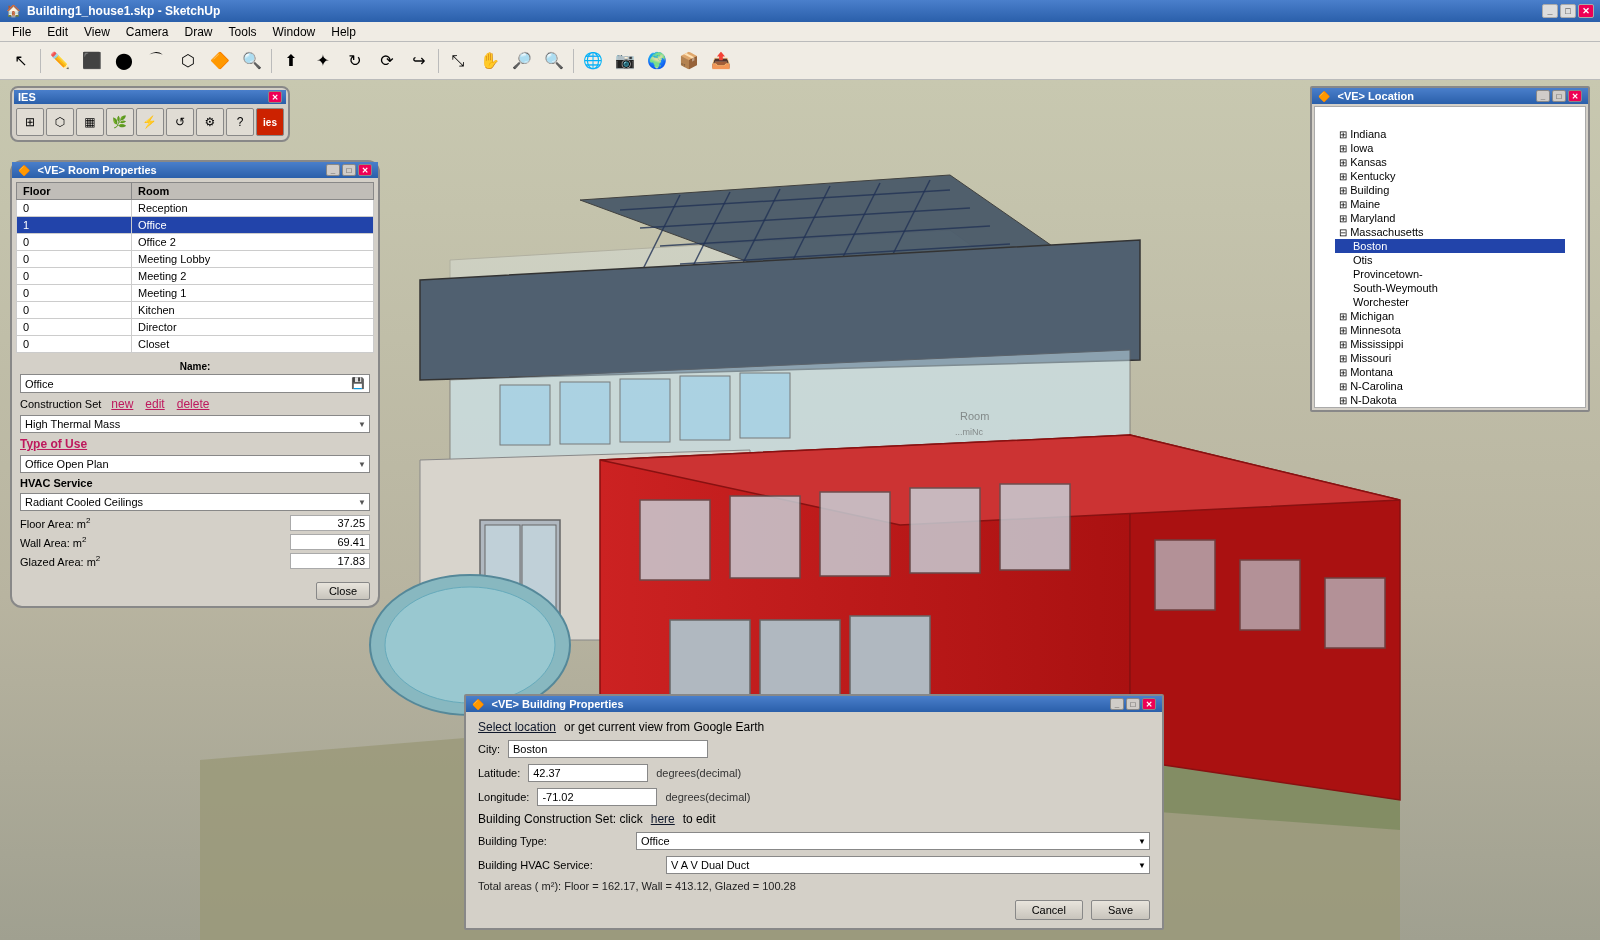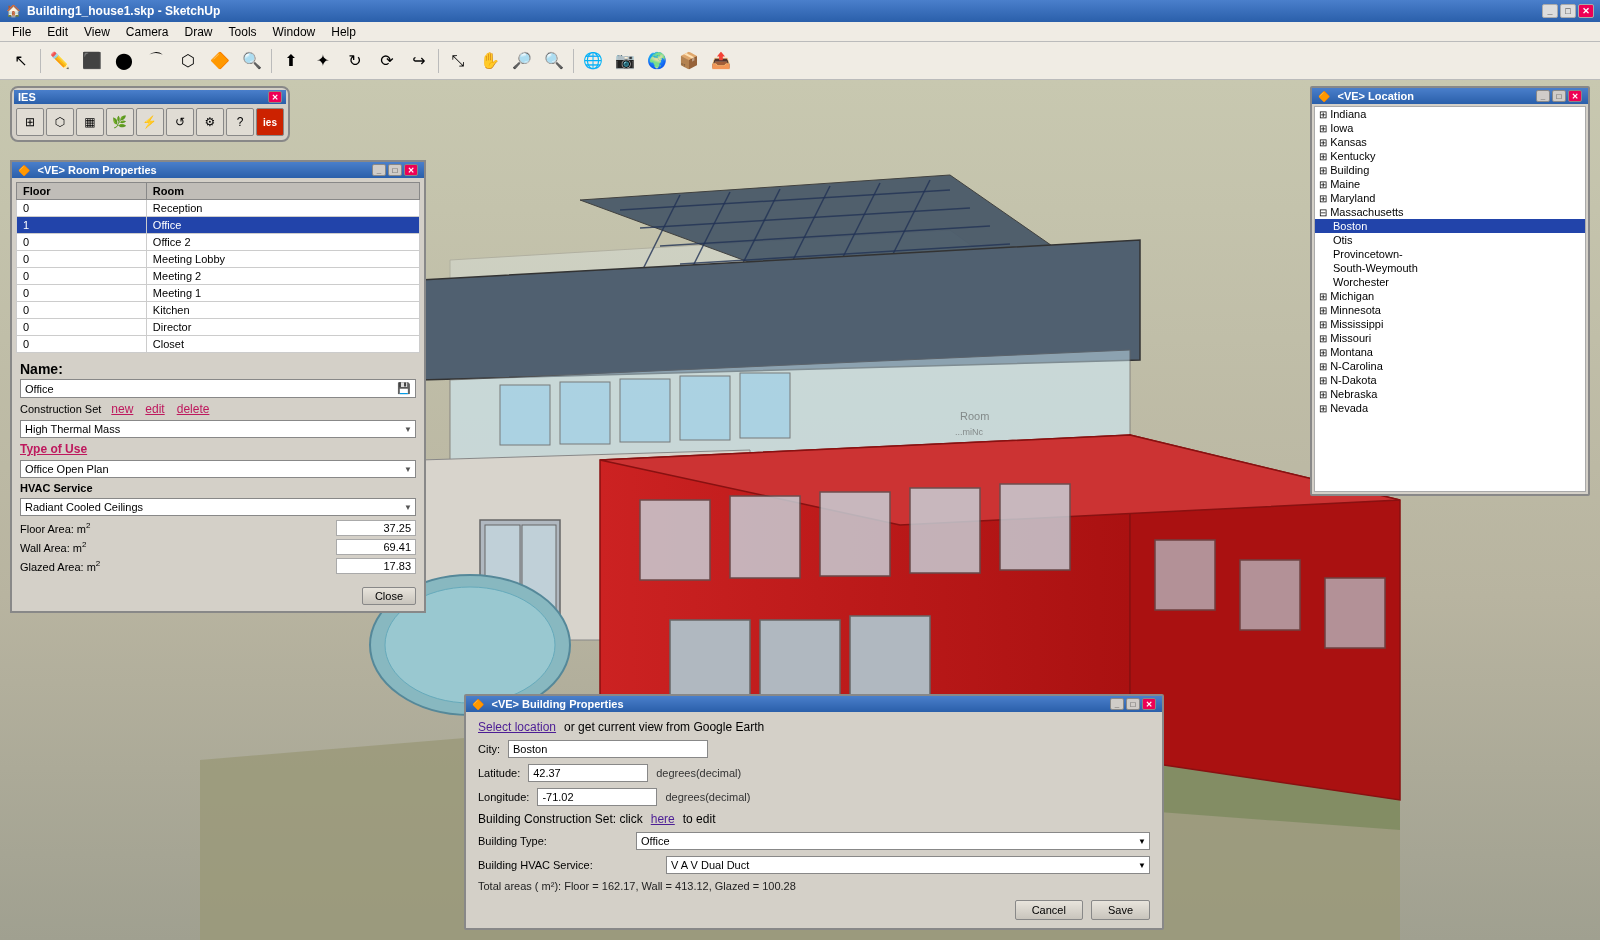--- a/index.html
+++ b/index.html
@@ -127,24 +127,24 @@
       display: flex; align-items: center; justify-content: center;
       font-size: 12px;
       border-radius: 2px;
     }
     .ies-btn.ies-red { background: #cc2200; color: white; font-weight: bold; font-size: 10px; }
 
     
     #room-props {
       position: absolute;
       top: 80px; left: 10px;
-      width: 416px;
+      width: 370px;
       background: #d4d0c8;
       border: 2px solid #888;
-      border-radius: 0;
+      border-radius: 12px;
     }
     #room-props-title {
       background: linear-gradient(to bottom, #4a7fcb, #2a5faa);
       color: white;
       font-size: 11px;
       font-weight: bold;
       padding: 2px 6px;
       display: flex;
       align-items: center;
       justify-content: space-between;
@@ -182,23 +182,24 @@
       background: white;
     }
     .room-row-selected td { background: #2244aa; color: white; }
     .room-row-selected td { background: #2244aa !important; color: white !important; }
 
     
     .props-section {
       padding: 6px 8px;
     }
     .props-label {
-      font-size: 14px;
+      font-size: 10px;
       font-weight: bold;
       margin-bottom: 2px;
+      text-align: center;
     }
     .props-input {
       width: 100%;
       border: 1px solid #888;
       background: white;
       padding: 2px 4px;
       font-size: 11px;
       display: flex;
       align-items: center;
       justify-content: space-between;
@@ -226,21 +227,21 @@
     .select-wrapper select {
       width: 100%;
       border: 1px solid #888;
       background: white;
       padding: 2px 4px;
       font-size: 11px;
       appearance: none;
       -webkit-appearance: none;
     }
     .link-red { color: #be185d; cursor: pointer; text-decoration: underline; }
-    .link-blue { color: #4c1d95; cursor: pointer; text-decoration: underline; }
+    .link-blue { color: #0f172a; cursor: pointer; text-decoration: underline; }
 
     .area-row {
       display: flex;
       align-items: center;
       margin-bottom: 3px;
     }
     .area-label { width: 120px; font-size: 11px; }
     .area-value {
       width: 80px;
       border: 1px solid #aaa;
@@ -278,26 +279,26 @@
       background: linear-gradient(to bottom, #4a7fcb, #2a5faa);
       color: white;
       font-size: 11px;
       font-weight: bold;
       padding: 2px 6px;
       display: flex;
       align-items: center;
       justify-content: space-between;
     }
     #location-tree {
-      height: 386px;
+      height: 302px;
       overflow-y: auto;
       background: white;
       border: 1px solid #aaa;
       margin: 2px;
-      padding: 0;
+      padding: 20px;
       font-size: 11px;
     }
     .tree-item {
       padding: 1px 4px;
       cursor: pointer;
       white-space: nowrap;
     }
     .tree-item.selected { background: #2244aa; color: white; }
     .tree-item.expandable::before { content: '⊞ '; font-size: 10px; }
     .tree-item.collapsible::before { content: '⊟ '; font-size: 10px; }

